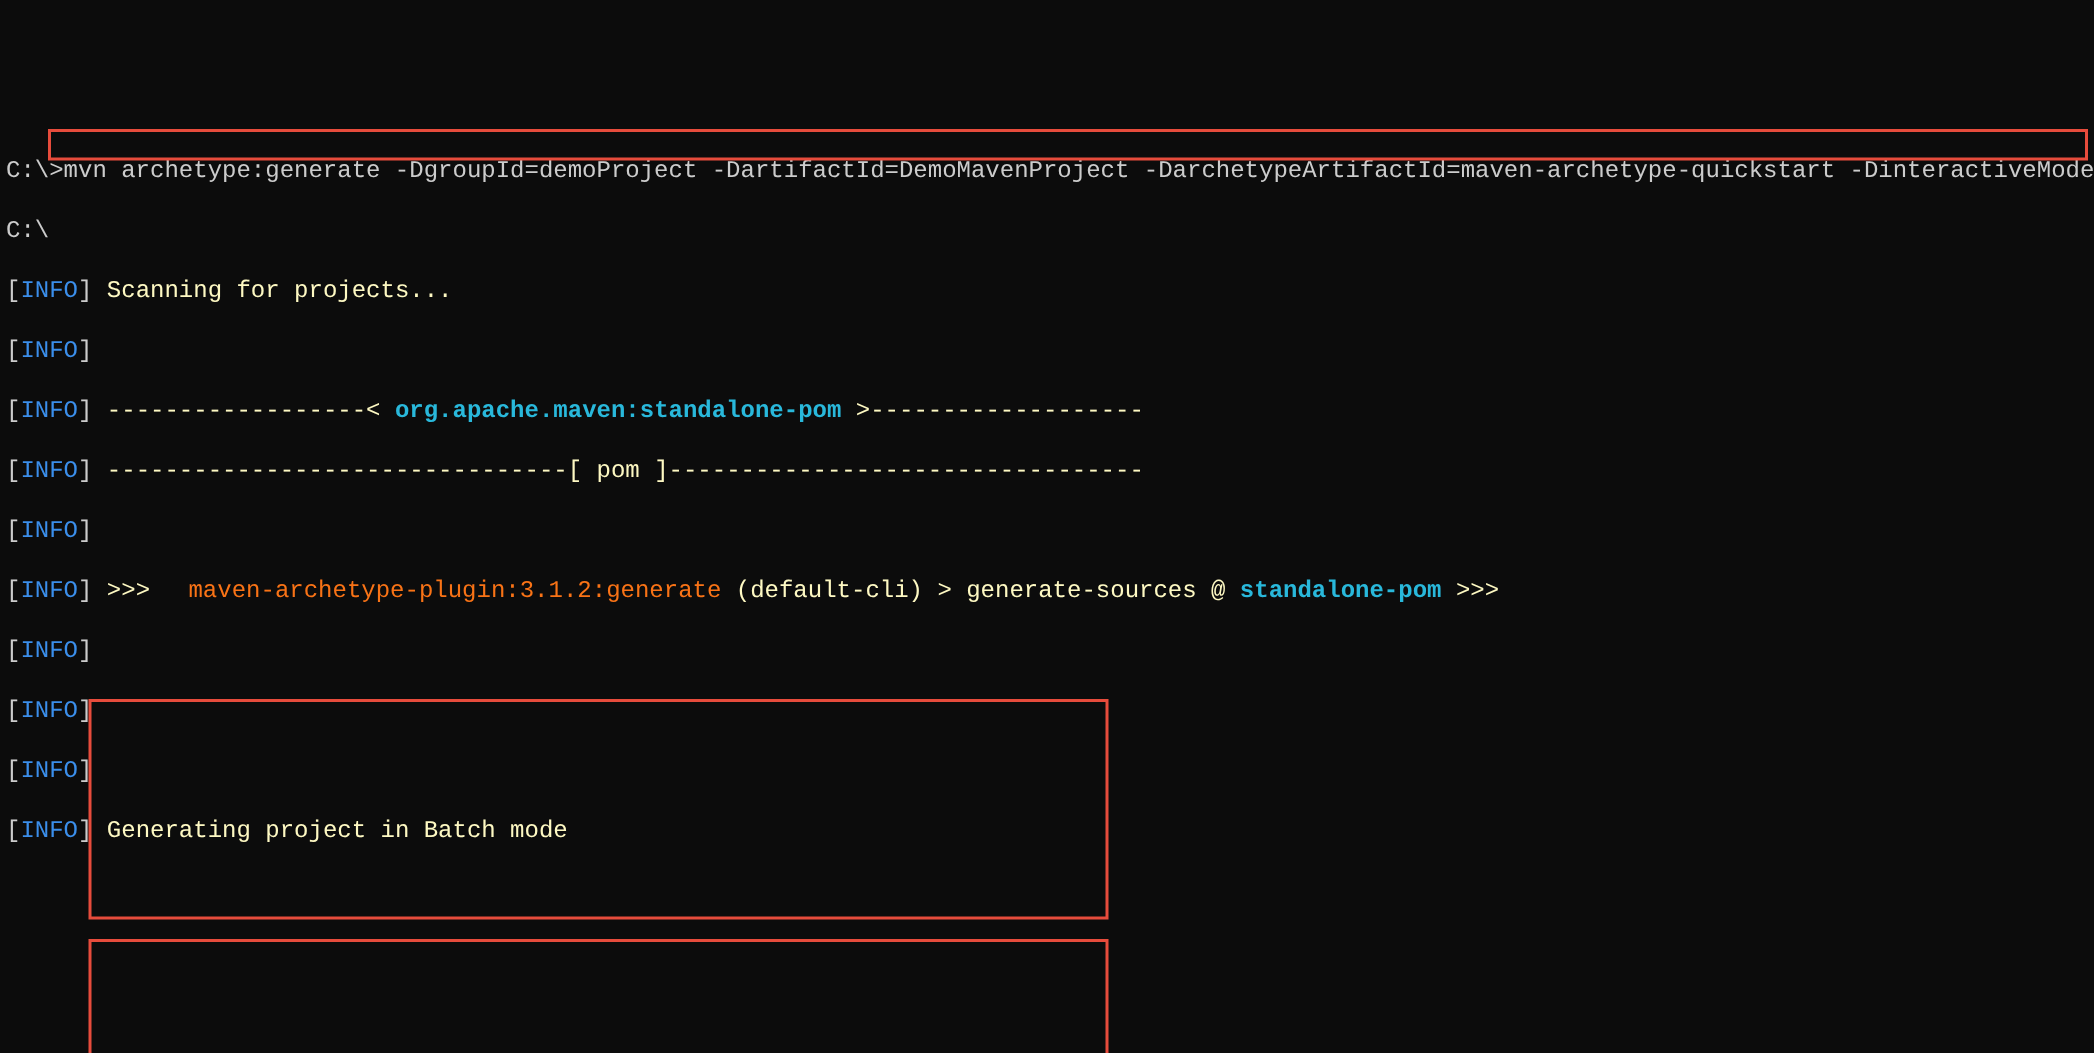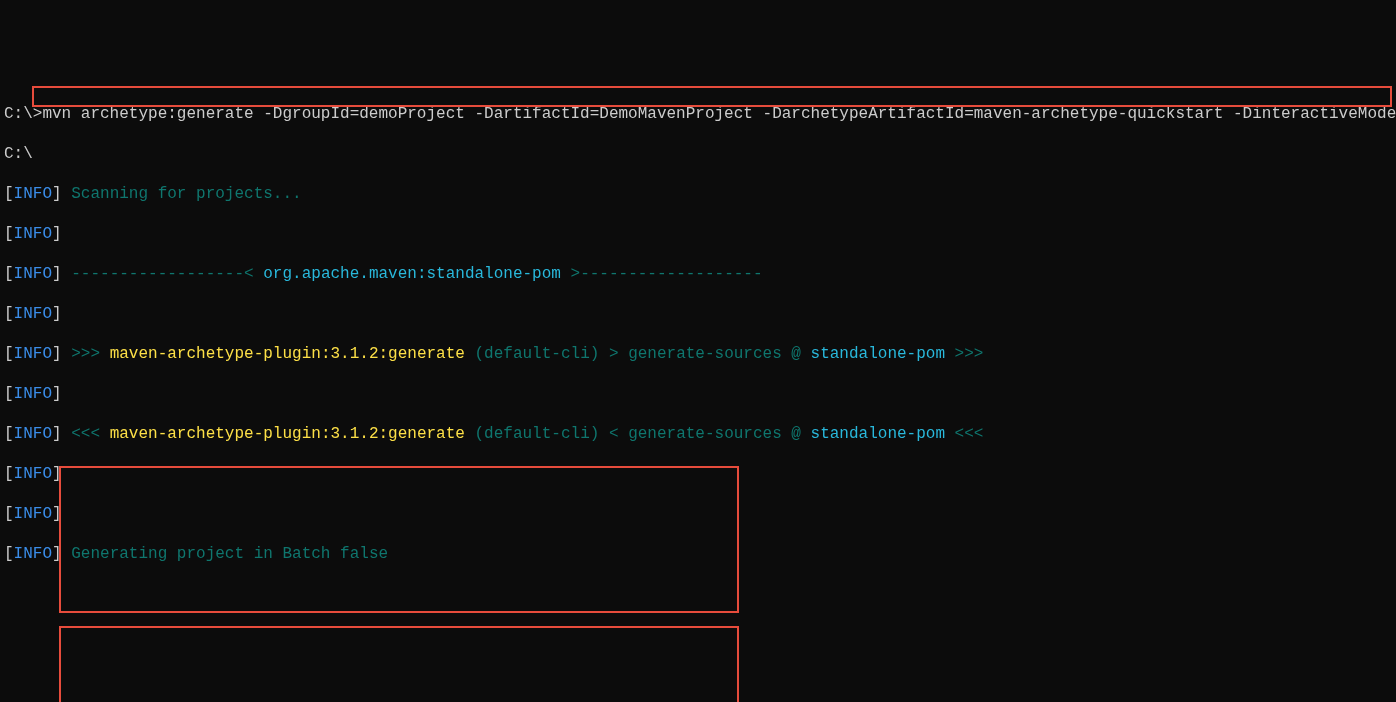--- a/index.html
+++ b/index.html
@@ -30,26 +30,28 @@
       color: #3b8eea;
     }
     .prompt {
       color: #cccccc;
     }
     .cmd {
       color: #cccccc;
     }
     .cyan {
       color: #29b8db;
+      font-weight: bold;
     }
     .green {
-      color: #fde047;
+      color: #f97316;
+      margin-left: 16px;
     }
     .white {
-      color: #0f766e;
+      color: #fef9c3;
     }
     .cmd-box {
       position: absolute;
       top: 2px;
       left: 28px;
       width: 1360px;
       height: 21px;
       border: 2px solid #e74c3c;
       pointer-events: none;
     }
@@ -79,27 +81,27 @@
 <body>
 
 
 
 <div class="terminal">
 <span class="line"><span class="prompt">C:\&gt;</span><span class="cmd">mvn archetype:generate -DgroupId=demoProject -DartifactId=DemoMavenProject -DarchetypeArtifactId=maven-archetype-quickstart -DinteractiveMode=false</span></span>
 <span class="line"><span class="prompt">C:\</span></span>
 <span class="line"><span class="bracket">[</span><span class="info">INFO</span><span class="bracket">]</span><span class="white"> Scanning for projects...</span></span>
 <span class="line"><span class="bracket">[</span><span class="info">INFO</span><span class="bracket">]</span></span>
 <span class="line"><span class="bracket">[</span><span class="info">INFO</span><span class="bracket">]</span><span class="white"> ------------------&lt; </span><span class="cyan">org.apache.maven:standalone-pom</span><span class="white"> &gt;-------------------</span></span>
+<span class="line"><span class="bracket">[</span><span class="info">INFO</span><span class="bracket">]</span><span class="white"> --------------------------------[ pom ]---------------------------------</span></span>
 <span class="line"><span class="bracket">[</span><span class="info">INFO</span><span class="bracket">]</span></span>
 <span class="line"><span class="bracket">[</span><span class="info">INFO</span><span class="bracket">]</span><span class="white"> &gt;&gt;&gt; </span><span class="green">maven-archetype-plugin:3.1.2:generate</span><span class="white"> (default-cli) &gt; generate-sources @ </span><span class="cyan">standalone-pom</span><span class="white"> &gt;&gt;&gt;</span></span>
 <span class="line"><span class="bracket">[</span><span class="info">INFO</span><span class="bracket">]</span></span>
-<span class="line"><span class="bracket">[</span><span class="info">INFO</span><span class="bracket">]</span><span class="white"> &lt;&lt;&lt; </span><span class="green">maven-archetype-plugin:3.1.2:generate</span><span class="white"> (default-cli) &lt; generate-sources @ </span><span class="cyan">standalone-pom</span><span class="white"> &lt;&lt;&lt;</span></span>
 <span class="line"><span class="bracket">[</span><span class="info">INFO</span><span class="bracket">]</span></span>
 <span class="line"><span class="bracket">[</span><span class="info">INFO</span><span class="bracket">]</span></span>
-<span class="line"><span class="bracket">[</span><span class="info">INFO</span><span class="bracket">]</span><span class="white"> Generating project in Batch false</span></span>
+<span class="line"><span class="bracket">[</span><span class="info">INFO</span><span class="bracket">]</span><span class="white"> Generating project in Batch mode</span></span>
 
 
 
 
 
 
 
 
 
 

